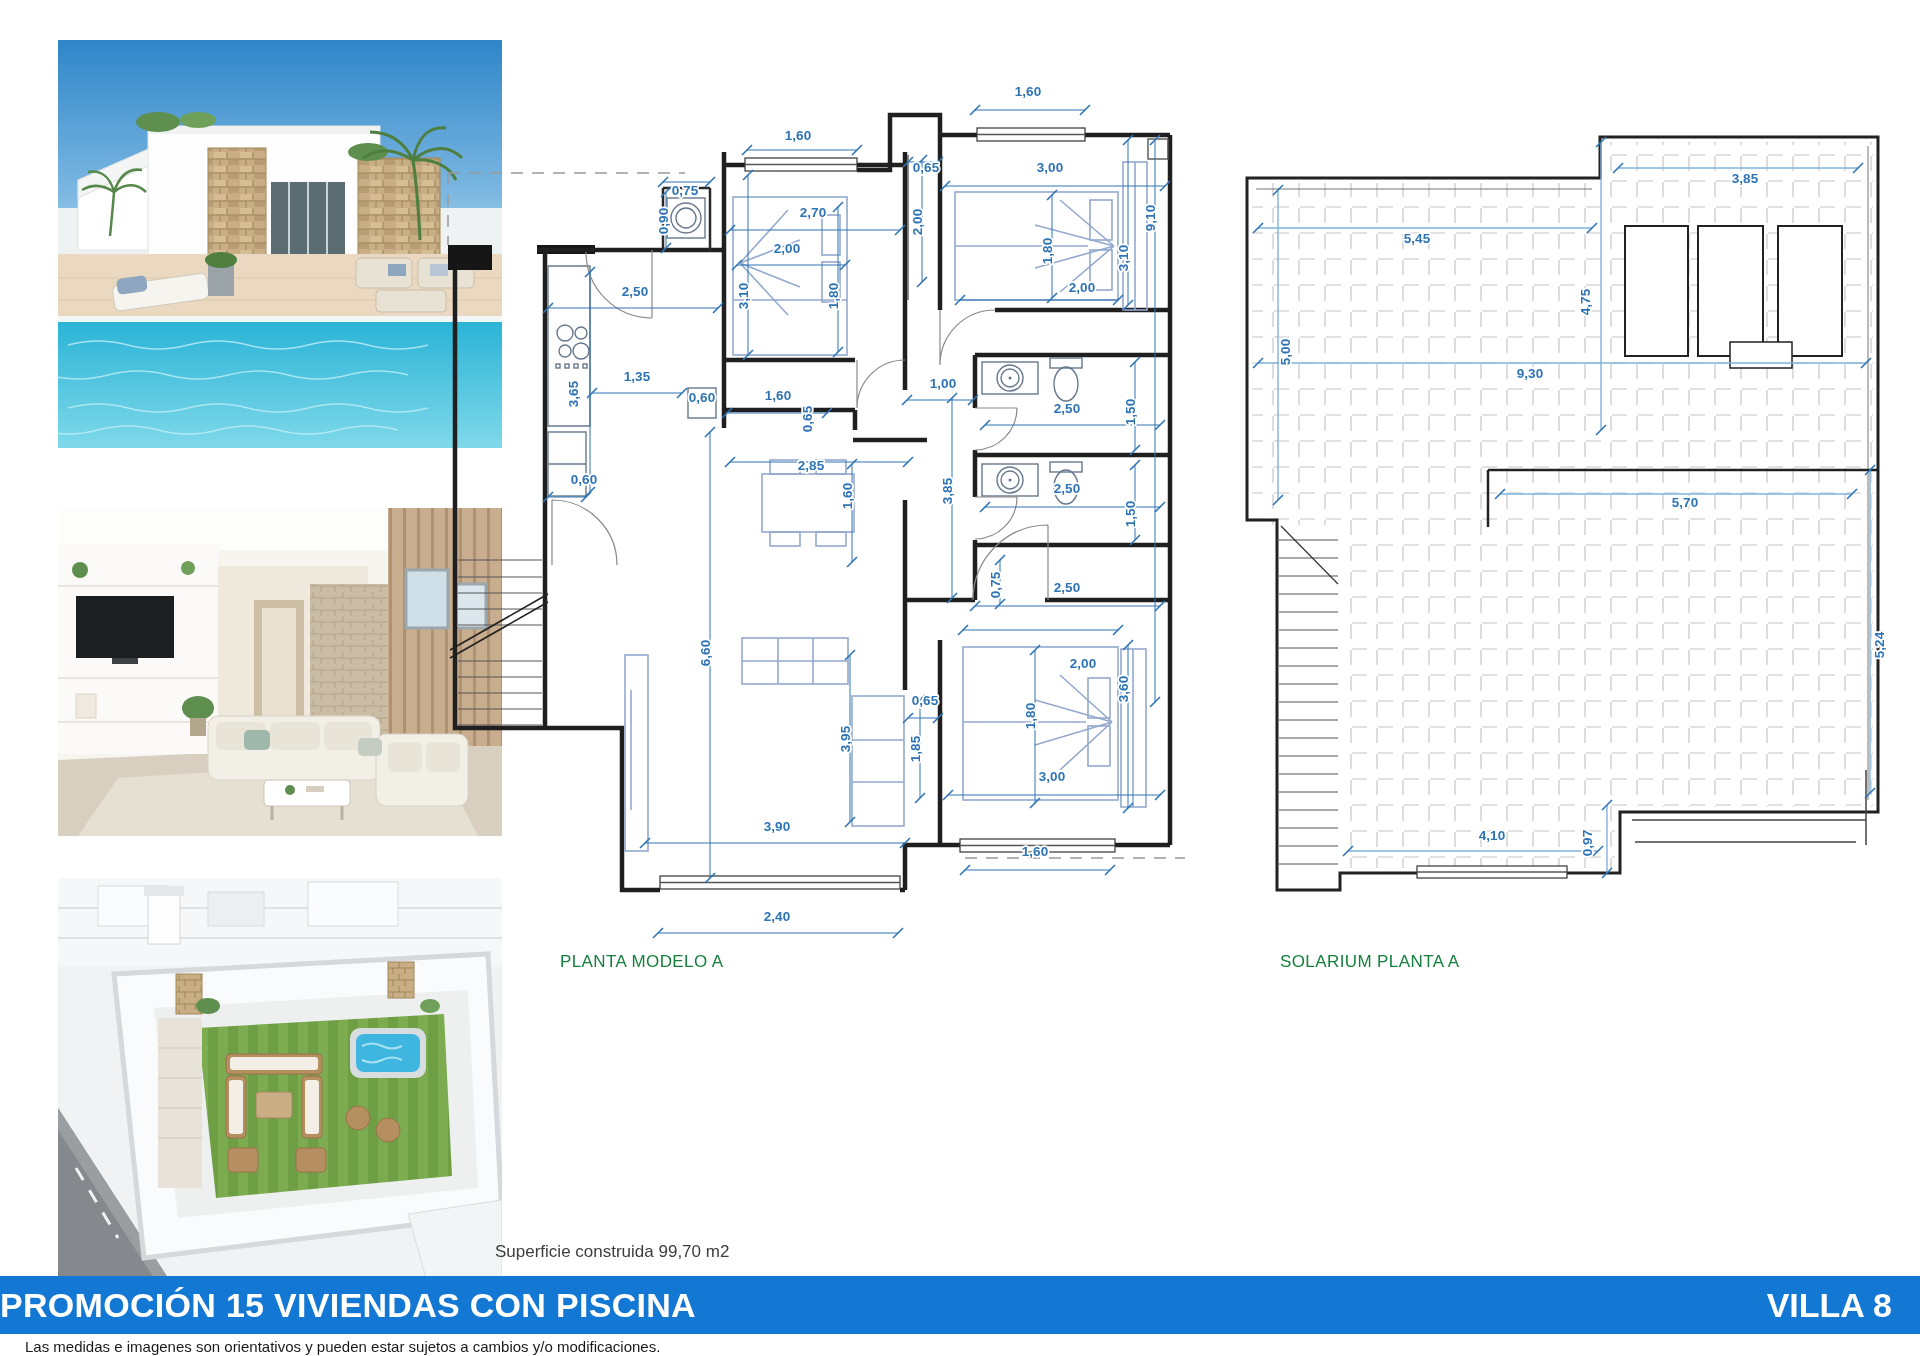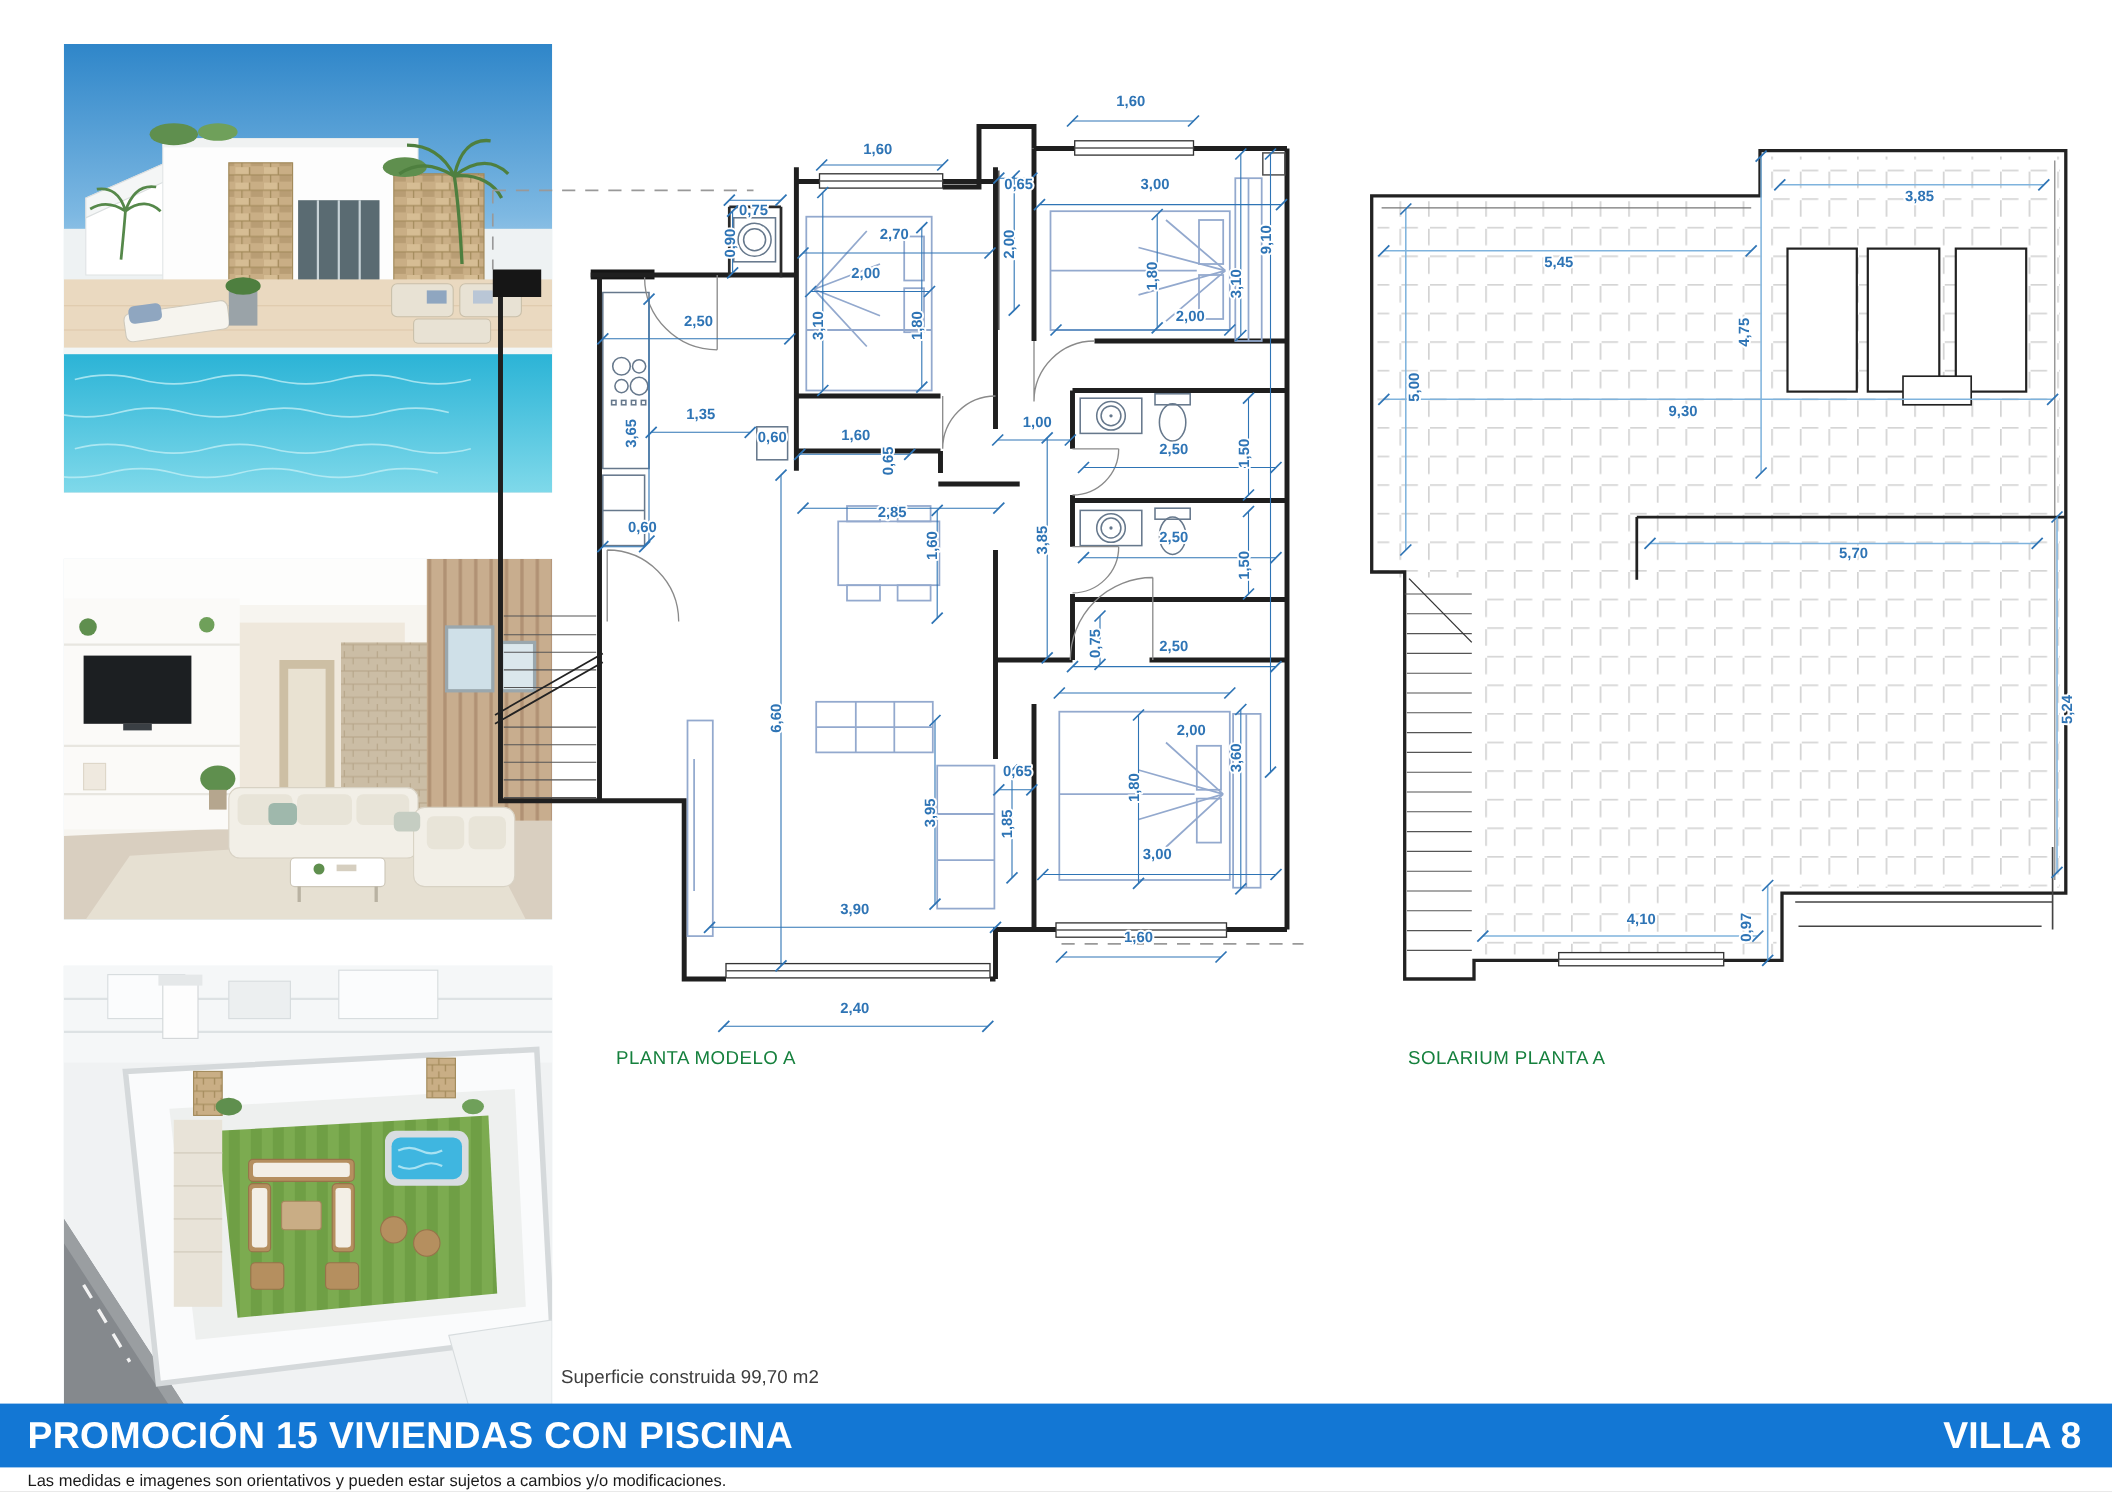--- a/index.html
+++ b/index.html
@@ -4,23 +4,23 @@
 <style>
   html,body{margin:0;padding:0;background:#e8e8e8;font-family:"Liberation Sans",sans-serif;}
   #page{position:relative;width:1920px;height:1356px;background:#ffffff;overflow:hidden;outline:1px solid #c9c9c9;margin:0 auto;}
   .photo{position:absolute;left:58px;width:444px;overflow:hidden;background:#dde4e8;}
   #photo-exterior{top:40px;height:408px;}
   #photo-living{top:508px;height:328px;}
   #photo-roof{top:878px;height:400px;}
   .plan-label{position:absolute;font-size:17px;color:#15803d;letter-spacing:.4px;}
   #planta-label{left:560px;top:952px;}
   #solarium-label{left:1280px;top:952px;}
-  #area-note{position:absolute;left:510px;top:1242px;font-size:17px;color:#3d3d3d;}
+  #area-note{position:absolute;left:495px;top:1242px;font-size:17px;color:#3d3d3d;}
   #banner{position:absolute;left:0;top:1276px;width:1920px;height:58px;display:flex;align-items:center;justify-content:space-between;}
-  #banner-title{margin-left:25px;color:#fff;font-size:34px;font-weight:bold;letter-spacing:.3px;}
+  #banner-title{color:#fff;font-size:34px;font-weight:bold;letter-spacing:.3px;}
   #banner-villa{margin-right:28px;color:#fff;font-size:34px;font-weight:bold;}
   #disclaimer{position:absolute;left:25px;top:1338px;font-size:15px;font-weight:normal;color:#1a1a1a;}
   #plans-svg{position:absolute;left:0;top:0;}
   .dim-text{font:bold 13.5px "Liberation Sans",sans-serif;fill:#2e74b5;text-anchor:middle;paint-order:stroke;stroke:#ffffff;stroke-width:3.5px;stroke-linejoin:round;}
   .wall{stroke:#1f1f1f;stroke-width:4.5;fill:none;stroke-linecap:butt;}
   .wall-med{stroke:#2a2a2a;stroke-width:2.5;fill:none;}
   .thin{stroke:#555;stroke-width:1.4;fill:none;}
   .furn{stroke:#93a9ce;stroke-width:1.6;fill:none;}
   .fix{stroke:#66788c;stroke-width:1.4;fill:none;}
   .door{stroke:#8a8a8a;stroke-width:1.2;fill:none;}

